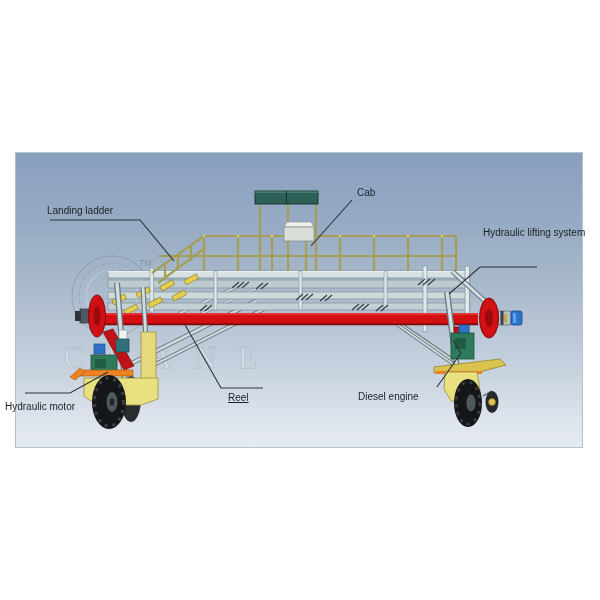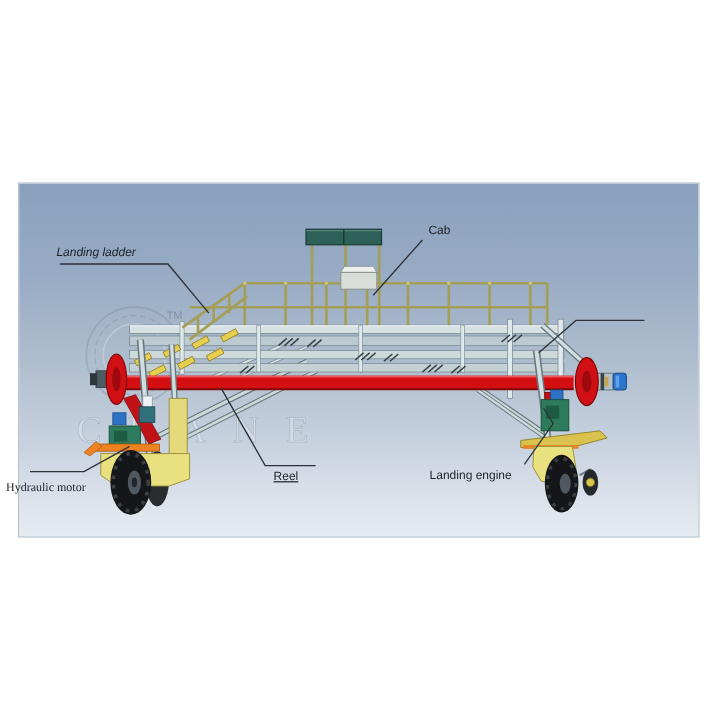--- a/index.html
+++ b/index.html
@@ -4,21 +4,21 @@
 <style>
   html,body{margin:0;padding:0;background:#ffffff;}
   .canvas{position:relative;width:600px;height:600px;background:#ffffff;overflow:hidden;
           font-family:"Liberation Sans",sans-serif;}
   .panel{position:absolute;left:15px;top:152px;width:568px;height:296px;box-sizing:border-box;
          border:1px solid #b6c1cf;
          background:linear-gradient(180deg,#89a0bd 0%,#97abc4 25%,#aebdce 50%,#c9d3e0 75%,#dfe5ed 92%,#e6ebf1 100%);}
   svg.overlay{position:absolute;left:0;top:0;}
   .label{position:absolute;font-size:10px;line-height:20px;color:#1c2024;white-space:normal;}
   .w2{width:106px;}
-  .w3{width:74px;font-family:Liberation Serif, serif;}
+  .w3{width:74px;}
 </style>
 </head>
 <body>
 
 <div class="canvas">
 
   <div class="panel"></div>
 
   <svg class="overlay" width="600" height="600" viewBox="0 0 600 600">
 
@@ -187,23 +187,24 @@
     <g fill="none" stroke="#2d3238" stroke-width="1.1">
       <polyline points="50,220 140,220 174,261"></polyline>
       <polyline points="352,200 311,246"></polyline>
       <polyline points="537,267 480,267 449,294"></polyline>
       <polyline points="263,388 221,388 184,323"></polyline>
       <polyline points="437,387 461,353 453,340"></polyline>
       <polyline points="25,393 70,393 108,372"></polyline>
     </g>
   </svg>
 
-  <div class="label" style="left:47px;top:201px;font-style:italic;">Landing ladder</div>
+  <div class="label" style="left:47px;top:201px;">Landing ladder</div>
 
   <div class="label" style="left:357px;top:183px;">Cab</div>
 
+  <div class="label w2" style="left:483px;top:223px;">Hydraulic lifting system</div>
 
   <div class="label" style="left:228px;top:388px;text-decoration:underline;">Reel</div>
 
-  <div class="label" style="left:358px;top:387px;">Landing engine</div>
+  <div class="label" style="left:358px;top:387px;">Diesel engine</div>
 
   <div class="label w3" style="left:5px;top:397px;">Hydraulic motor</div>
 </div>
 
 </body></html>

